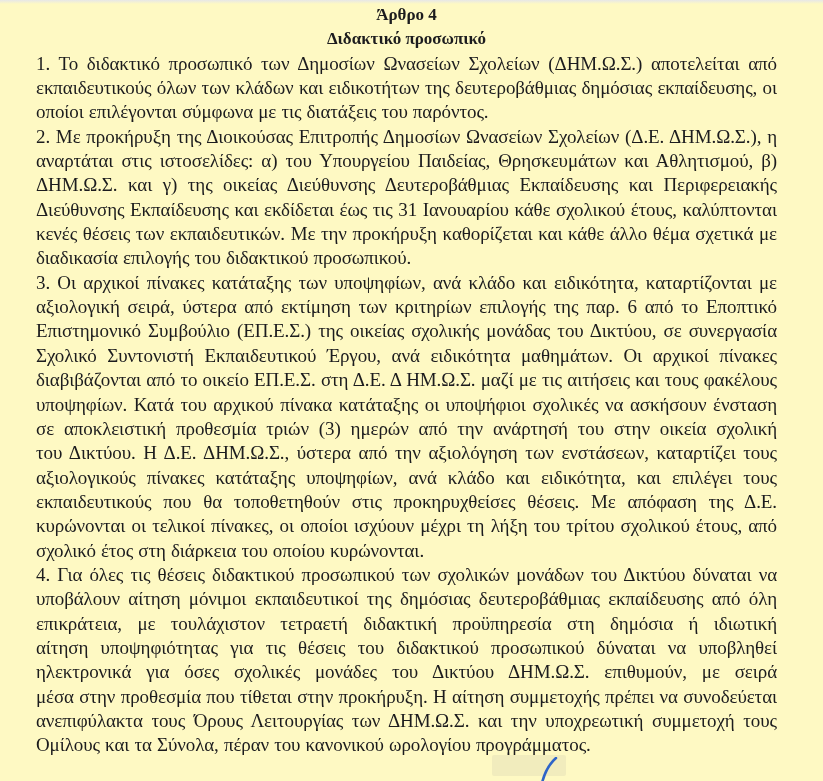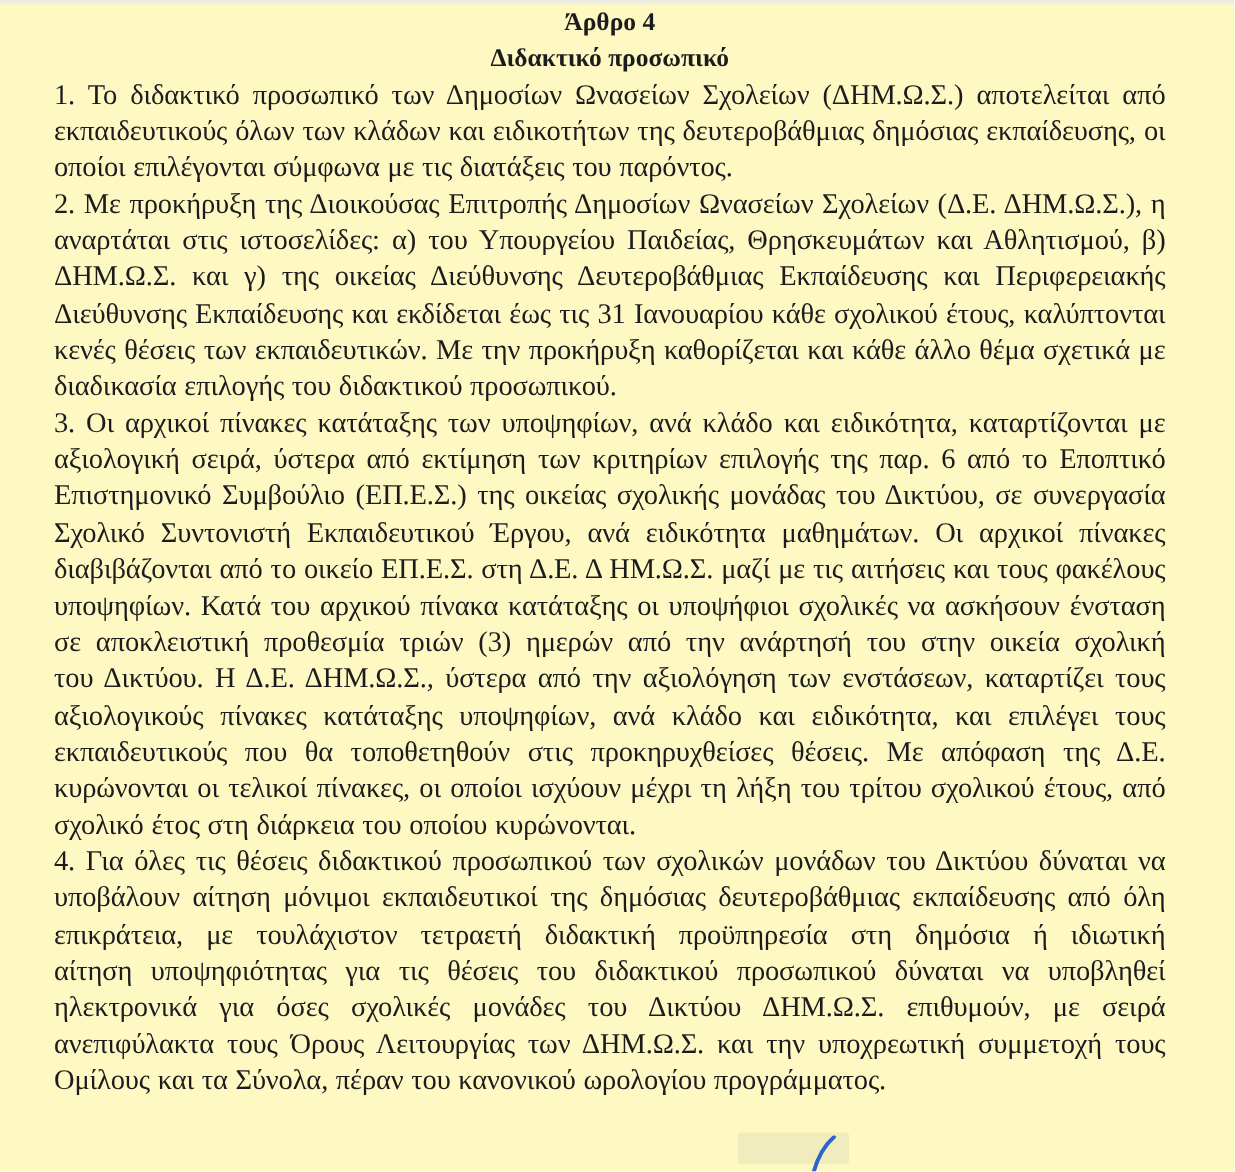--- a/index.html
+++ b/index.html
@@ -105,20 +105,21 @@
         <div class="line">εκπαιδευτικούς που θα τοποθετηθούν στις προκηρυχθείσες θέσεις. Με απόφαση της Δ.Ε. ΔΗΜ.Ω.Σ.</div>
         <div class="line">κυρώνονται οι τελικοί πίνακες, οι οποίοι ισχύουν μέχρι τη λήξη του τρίτου σχολικού έτους, από το</div>
         <div class="line last">σχολικό έτος στη διάρκεια του οποίου κυρώνονται.</div>
       </div>
       <div class="paragraph">
         <div class="line">4. Για όλες τις θέσεις διδακτικού προσωπικού των σχολικών μονάδων του Δικτύου δύναται να</div>
         <div class="line">υποβάλουν αίτηση μόνιμοι εκπαιδευτικοί της δημόσιας δευτεροβάθμιας εκπαίδευσης από όλη την</div>
         <div class="line">επικράτεια, με τουλάχιστον τετραετή διδακτική προϋπηρεσία στη δημόσια ή ιδιωτική εκπαίδευση. Η</div>
         <div class="line">αίτηση υποψηφιότητας για τις θέσεις του διδακτικού προσωπικού δύναται να υποβληθεί</div>
         <div class="line">ηλεκτρονικά για όσες σχολικές μονάδες του Δικτύου ΔΗΜ.Ω.Σ. επιθυμούν, με σειρά προτίμησης,</div>
+        <div class="line">μέσα στην προθεσμία που τίθεται στην προκήρυξη. Η αίτηση συμμετοχής πρέπει να συνοδεύεται</div>
         <div class="line">ανεπιφύλακτα τους Όρους Λειτουργίας των ΔΗΜ.Ω.Σ. και την υποχρεωτική συμμετοχή τους στους</div>
         <div class="line last">Ομίλους και τα Σύνολα, πέραν του κανονικού ωρολογίου προγράμματος.</div>
       </div>
     </div>
 
   <div class="scan-smudge"></div>
 
   <svg class="pen-stroke" viewBox="0 0 24 26" aria-hidden="true">
     <path d="M4,26 C6,18 10,8 18,1" fill="none" stroke-width="2.6" stroke-linecap="round" stroke="#2e64c8"></path>
   </svg>

